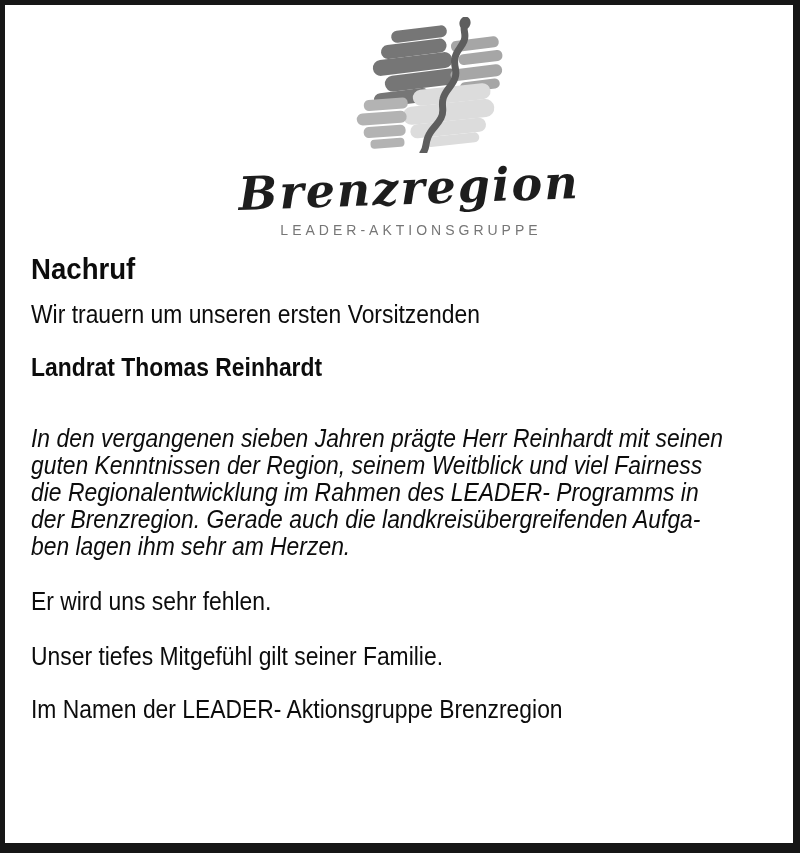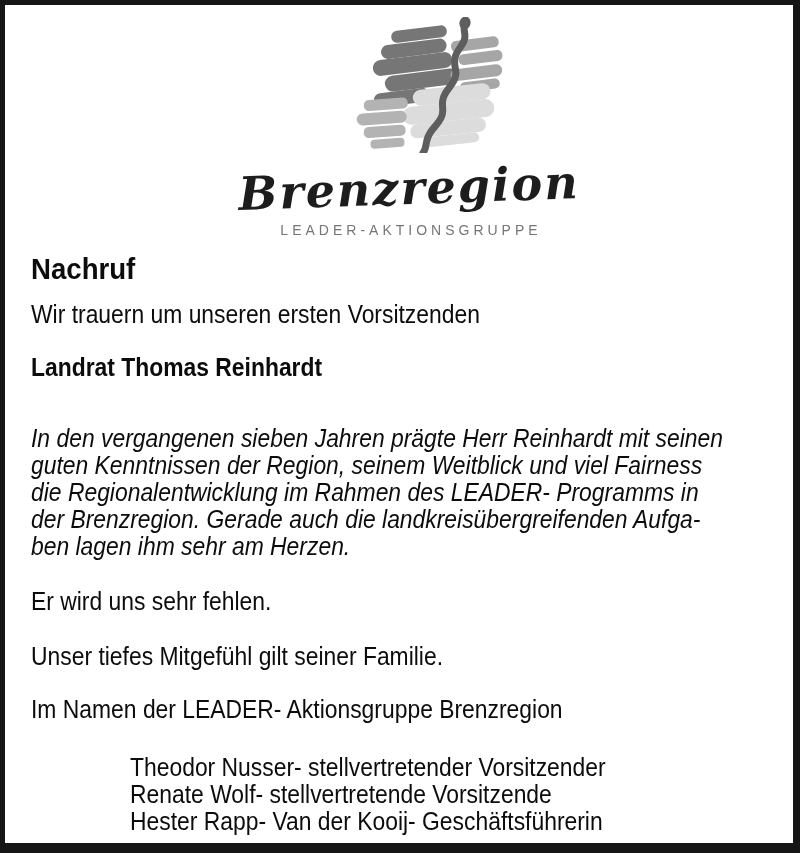--- a/index.html
+++ b/index.html
@@ -151,20 +151,15 @@
       <div class="ln">der Brenzregion. Gerade auch die landkreisübergreifenden Aufga-</div>
       <div class="ln">ben lagen ihm sehr am Herzen.</div>
     </div>
 
     <div class="farewell ln">Er wird uns sehr fehlen.</div>
 
     <div class="condolence ln">Unser tiefes Mitgefühl gilt seiner Familie.</div>
 
     <div class="on-behalf ln">Im Namen der LEADER- Aktionsgruppe Brenzregion</div>
 
-    <div class="signatories">
-      <div class="ln">Theodor Nusser- stellvertretender Vorsitzender</div>
-      <div class="ln">Renate Wolf- stellvertretende Vorsitzende</div>
-      <div class="ln">Hester Rapp- Van der Kooij- Geschäftsführerin</div>
-    </div>
 
   </div>
 </div>
 
 </body></html>

